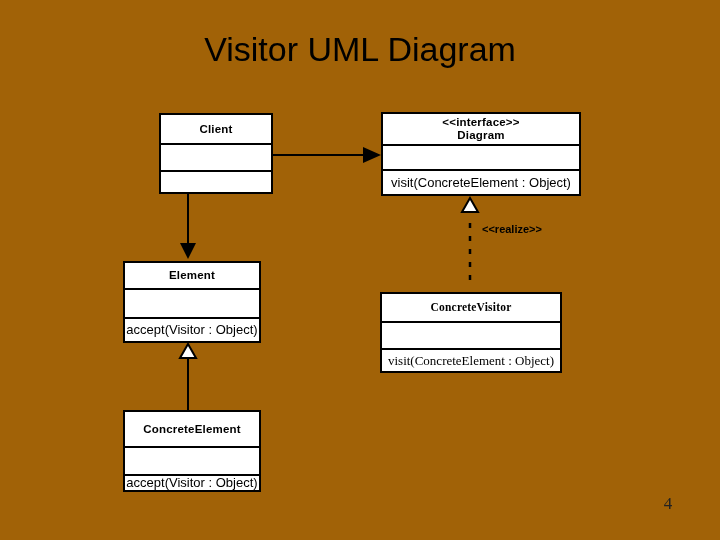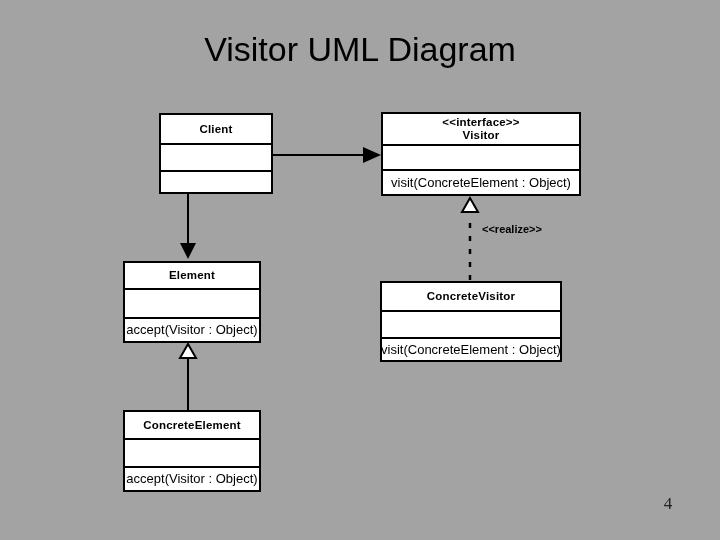--- a/index.html
+++ b/index.html
@@ -1,21 +1,21 @@
 <!DOCTYPE html>
 <html><head>
 <meta charset="utf-8">
 <style>
   * { margin: 0; padding: 0; box-sizing: border-box; }
   html, body { background: #ffffff; }
   .slide {
     position: relative;
     width: 720px;
     height: 540px;
-    background: #a3a3a3;
+    background: #a16207;
     font-family: "Liberation Sans", sans-serif;
     color: #000;
     overflow: hidden;
   }
   .slide-title {
     position: absolute;
     top: 30px;
     left: 0;
     width: 720px;
     text-align: center;
@@ -47,21 +47,21 @@
   .comp.methods {
     font-size: 13px;
     line-height: 12px;
     font-weight: 400;
     white-space: nowrap;
   }
   .comp.flexfill { flex: 1 1 auto; }
   #box-client          { left: 135px; top: 113px; width: 114px; height: 81px; margin-left: 24px; }
   #box-visitor         { left: 381px; top: 112px; width: 200px; height: 84px; }
   #box-element         { left: 123px; top: 261px; width: 138px; height: 82px; }
-  #box-concretevisitor { left: 380px; top: 281px; width: 182px; height: 81px; }
+  #box-concretevisitor { left: 380px; top: 292px; width: 182px; height: 81px; font-family: Liberation Serif, serif; }
   #box-concreteelement { left: 123px; top: 410px; width: 138px; height: 82px; }
   .connector-layer {
     position: absolute;
     left: 0; top: 0;
     width: 720px; height: 540px;
     pointer-events: none;
   }
   .realize-label {
     position: absolute;
     left: 482px;
@@ -110,21 +110,21 @@
     <div class="comp title" style="height:28px;">
       <span>Client</span>
     </div>
     <div class="comp" style="height:27px;"></div>
     <div class="comp flexfill"></div>
   </div>
 
   <div class="uml-box" id="box-visitor">
     <div class="comp title" style="height:30px;">
       <span>&lt;&lt;interface&gt;&gt;</span>
-      <span>Visitor</span>
+      <span>Diagram</span>
     </div>
     <div class="comp" style="height:25px;"></div>
     <div class="comp methods flexfill">
       <span>visit(ConcreteElement : Object)</span>
     </div>
   </div>
 
   <div class="uml-box" id="box-element">
     <div class="comp title" style="height:25px;">
       <span>Element</span>
@@ -139,21 +139,21 @@
     <div class="comp title" style="height:27px;">
       <span>ConcreteVisitor</span>
     </div>
     <div class="comp" style="height:27px;"></div>
     <div class="comp methods flexfill">
       <span>visit(ConcreteElement : Object)</span>
     </div>
   </div>
 
   <div class="uml-box" id="box-concreteelement">
-    <div class="comp title" style="height:26px;">
+    <div class="comp title" style="height:34px;">
       <span>ConcreteElement</span>
     </div>
     <div class="comp" style="height:28px;"></div>
     <div class="comp methods flexfill">
       <span>accept(Visitor : Object)</span>
     </div>
   </div>
 
   <div class="page-number">4</div>
 

